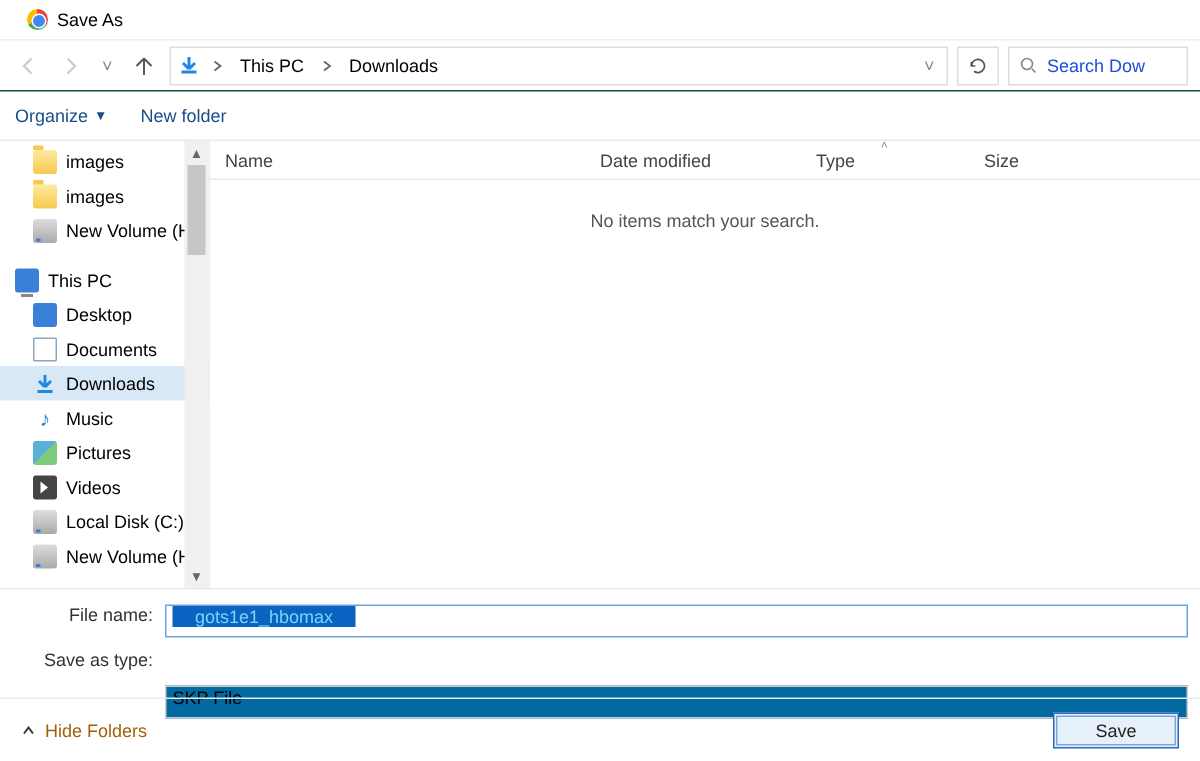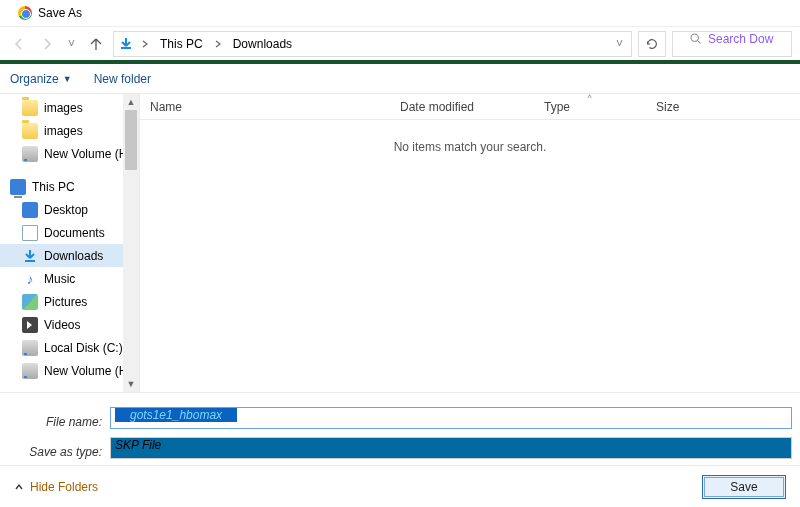--- a/index.html
+++ b/index.html
@@ -12,23 +12,23 @@
 .navbar { display: flex; align-items: center; height: 34px; padding: 0 8px; gap: 6px; border-top: 1px solid #eee; }
 .nav-btn { width: 22px; height: 22px; display: flex; align-items: center; justify-content: center; color: #777; cursor: pointer; }
 .nav-btn.disabled { color: #ccc; }
 .crumb-arrow { display: inline-block; margin: 0 4px; }
 .crumb-arrow svg { width: 10px; height: 10px; fill: #555; }
 .breadcrumb { flex: 1; display: flex; align-items: center; height: 26px; border: 1px solid #ddd; padding: 0 4px; gap: 2px; }
 .down-blue { width: 16px; height: 16px; }
 .crumb { padding: 2px 4px; cursor: default; }
 .chev-sm { color: #888; font-size: 12px; padding: 0 4px; cursor: pointer; }
 .refresh-box { width: 28px; height: 26px; border: 1px solid #ddd; display: flex; align-items: center; justify-content: center; color: #555; }
-.search-box { flex: 0 0 120px; height: 26px; border: 1px solid #ddd; display: flex; align-items: flex-start; gap: 6px; padding: 0 16px; color: #8b5cf6; overflow: hidden; }
-
-.toolbar { display: flex; align-items: center; height: 34px; padding: 0 10px; gap: 22px; border-top: 4px solid #14532d; border-bottom: 1px solid #eaeaea; }
+.search-box { flex: 0 0 120px; height: 26px; border: 1px solid #ddd; display: flex; align-items: center; gap: 6px; padding: 0 6px; color: #1d4ed8; overflow: hidden; }
+
+.toolbar { display: flex; align-items: center; height: 34px; padding: 0 10px; gap: 22px; border-top: 1px solid #14532d; border-bottom: 1px solid #eaeaea; }
 .tool-item { color: #1a4e8a; display: flex; align-items: center; gap: 4px; cursor: pointer; }
 .tool-item .drop { font-size: 9px; color: #1a4e8a; }
 
 .main { display: flex; height: 298px; }
 .sidebar { width: 140px; border-right: 1px solid #eaeaea; overflow: hidden; position: relative; }
 .tree { padding-top: 2px; }
 .tree-item { display: flex; align-items: center; height: 23px; gap: 6px; padding-left: 22px; white-space: nowrap; cursor: default; }
 .tree-item.level0 { padding-left: 10px; }
 .tree-item.selected { background: #d9e8f7; }
 .tree-spacer { height: 10px; }
@@ -54,21 +54,21 @@
 .col-headers { display: flex; height: 26px; border-bottom: 1px solid #eaeaea; align-items: center; }
 .col { padding: 0 10px; color: #444; border-right: 1px solid transparent; height: 100%; display: flex; align-items: center; cursor: default; position: relative; }
 .col-name { width: 250px; }
 .col-date { width: 144px; }
 .col-type { width: 112px; }
 .col-size { width: 82px; }
 .sort-ind { position: absolute; top: -2px; left: 50%; transform: translateX(-50%); font-size: 8px; color: #888; }
 .empty-msg { text-align: center; color: #555; margin-top: 20px; }
 
 .form-area { border-top: 1px solid #eaeaea; padding: 10px 8px 6px 20px; }
-.form-row { display: flex; align-items: flex-end; height: 26px; margin-bottom: 4px; font-style: italic; }
+.form-row { display: flex; align-items: flex-start; height: 26px; margin-bottom: 4px; }
 .form-label { width: 90px; text-align: right; padding-right: 8px; color: #333; }
 .form-input { flex: 1; height: 22px; border: 1px solid #aaa; padding: 0 4px; font-size: 12px; }
 .form-input.filename { border-color: #6aa3e0; }
 .sel-text { background: #0a63c0; color: #7dd3fc; padding: 0 15px; }
 .form-input.filetype { background: #0369a1; border-color: #ccc; margin-top: 24px; }
 
 .bottom-bar { position: absolute; bottom: 0; left: 0; right: 0; height: 42px; display: flex; align-items: center; justify-content: space-between; padding: 0 14px; border-top: 1px solid #eaeaea; }
 .hide-folders { display: flex; align-items: center; gap: 6px; cursor: pointer; color: #a16207; }
 .save-btn { width: 84px; height: 24px; border: 1px solid #2a6bbf; background: #e6f0fa; color: #222; text-align: center; line-height: 22px; cursor: pointer; outline: 1px solid #7aa7d8; outline-offset: -3px; }
 

